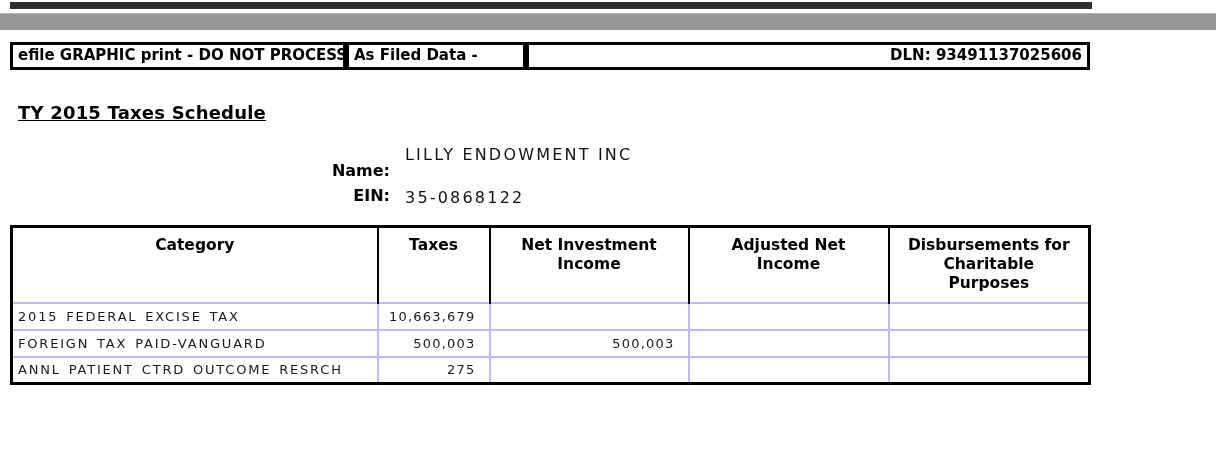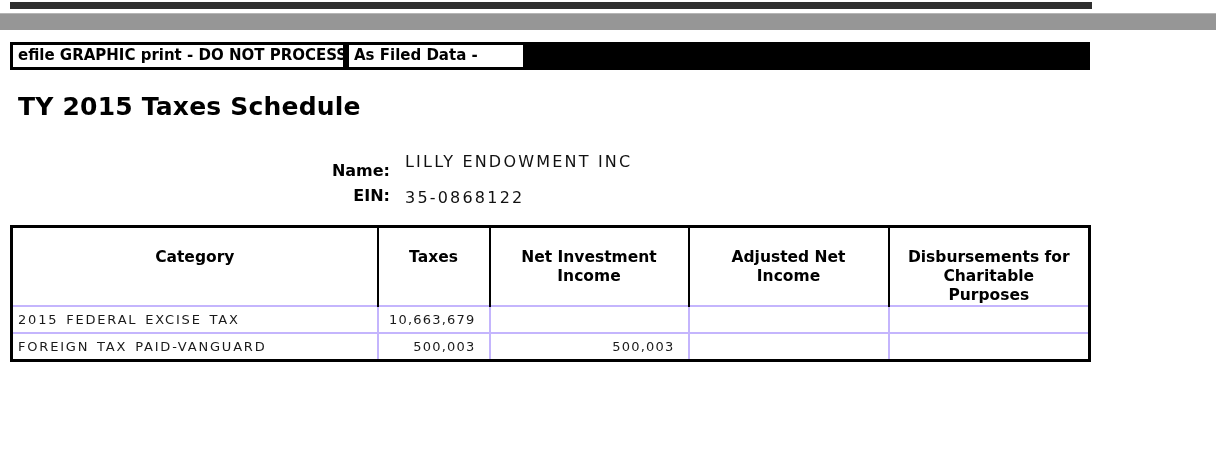--- a/index.html
+++ b/index.html
@@ -42,40 +42,41 @@
     padding: 0 5px;
     white-space: nowrap;
     overflow: hidden;
   }
   .efile-seg.seg1 { width: 330px; margin-right: 6px; }
   .efile-seg.seg2 { width: 174px; margin-right: 6px; }
   .efile-seg.seg3 { flex: 1; text-align: right; }
 
   
   .page-title {
-    position: absolute; left: 18px; top: 92px;
-    font-size: 25px; font-weight: bold;
+    position: absolute; left: 18px; top: 102px;
+    font-size: 18px; font-weight: bold;
     letter-spacing: 0.2px;
+    text-decoration: underline;
   }
 
   
   .entity-label {
     position: absolute;
     width: 112px; text-align: right;
     font-size: 16px; font-weight: bold;
   }
   .entity-value {
     position: absolute; left: 405px;
     font-size: 16px;
     letter-spacing: 2.2px;
     color: #111;
     white-space: nowrap;
   }
   .row-name  .entity-label { left: 278px; top: 161px; }
-  .row-name  .entity-value { top: 152px; }
+  .row-name  .entity-value { top: 145px; }
   .row-ein   .entity-label { left: 278px; top: 186px; }
   .row-ein   .entity-value { top: 188px; }
 
   
   table.taxes {
     position: absolute; left: 10px; top: 225px;
     width: 1078px;
     border-collapse: collapse;
     table-layout: fixed;
     border: 3px solid #000;
@@ -87,21 +88,21 @@
   table.taxes col.c5 { width: 201px; }
 
   table.taxes th {
     border: 2px solid #000;
     border-bottom: 1px solid #000;
     height: 76px;
     vertical-align: top;
     text-align: center;
     font-size: 15.5px;
     font-weight: bold;
-    padding-top: 20px;
+    padding-top: 8px;
     white-space: pre-line;
     line-height: 19px;
   }
   table.taxes td {
     border: 2px solid #c4b5fd;
     height: 27px;
     font-size: 13px;
     color: #1a1a1a;
     letter-spacing: 1.8px;
     vertical-align: middle;
@@ -113,20 +114,21 @@
 </style>
 </head>
 <body>
 
 <div class="dark-bar"></div>
 <div class="gray-bar"></div>
 
 <div class="efile-bar">
   <div class="efile-seg seg1">efile GRAPHIC print - DO NOT PROCESS</div>
   <div class="efile-seg seg2">As Filed Data -</div>
+  <div class="efile-seg seg3">DLN: 93491137025606</div>
 </div>
 
 <div class="page-title">TY 2015 Taxes Schedule</div>
 
 <div class="row-name">
   <div class="entity-label">Name:</div>
   <div class="entity-value">LILLY ENDOWMENT INC</div>
 </div>
 <div class="row-ein">
   <div class="entity-label">EIN:</div>
@@ -162,14 +164,21 @@
       <td class="num"></td>
       <td class="num"></td>
     </tr>
     <tr>
       <td class="cat">FOREIGN TAX PAID-VANGUARD</td>
       <td class="num">500,003</td>
       <td class="num">500,003</td>
       <td class="num"></td>
       <td class="num"></td>
     </tr>
+    <tr>
+      <td class="cat">ANNL PATIENT CTRD OUTCOME RESRCH</td>
+      <td class="num">275</td>
+      <td class="num"></td>
+      <td class="num"></td>
+      <td class="num"></td>
+    </tr>
   </tbody>
 </table>
 
 </body></html>

